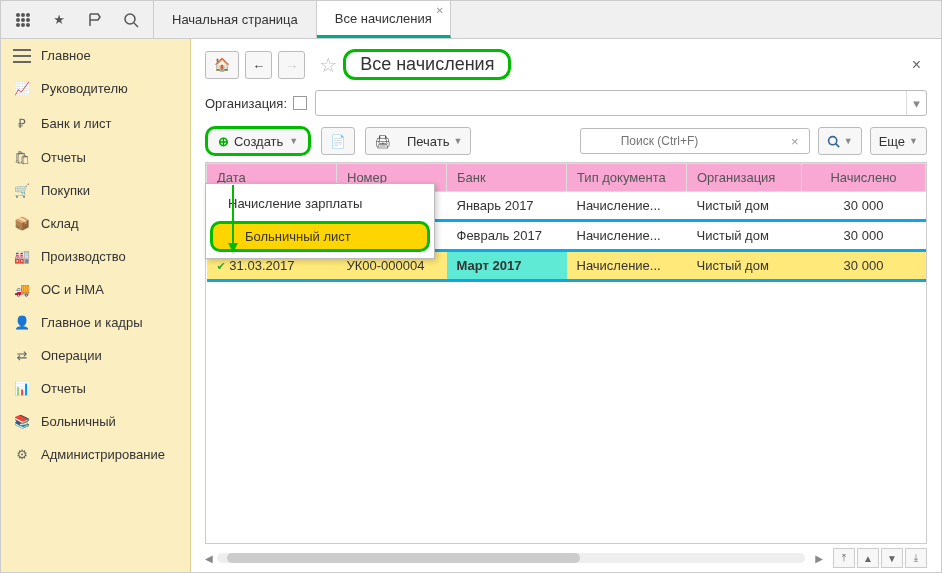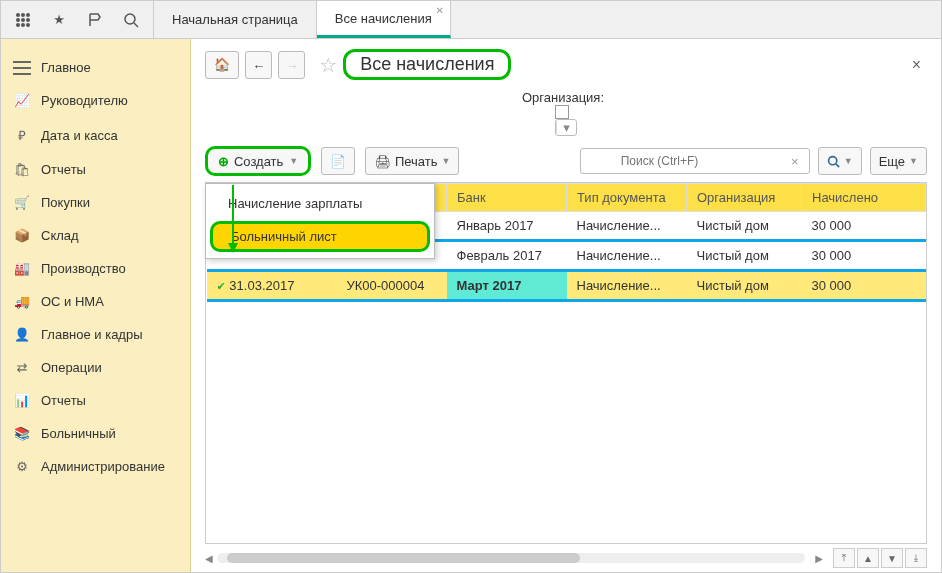--- a/index.html
+++ b/index.html
@@ -8,66 +8,66 @@
 
 .topbar { height: 38px; background: #f0f0f0; border-bottom: 1px solid #ccc; display: flex; align-items: stretch; }
 .topbar-icons { display: flex; align-items: center; padding: 0 4px; border-right: 1px solid #ccc; }
 .topbar-icons .ico { width: 32px; height: 32px; display: flex; align-items: center; justify-content: center; margin: 0 2px; cursor: pointer; color: #555; }
 .tab { padding: 0 18px; display: flex; align-items: center; border-right: 1px solid #ccc; position: relative; color: #333; cursor: pointer; }
 .tab.active { background: #fff; border-bottom: 3px solid #0a8; }
 .tab .close { position: absolute; top: 4px; right: 6px; font-size: 10px; color: #999; }
 
 
 .main { display: flex; height: calc(573px - 38px); }
-.sidebar { width: 190px; background: #fbeec1; border-right: 1px solid #e0d090; padding-top: 12px; }
+.sidebar { width: 190px; background: #fbeec1; border-right: 1px solid #e0d090; padding-top: 0; }
 .sb-item { display: flex; align-items: center; padding: 9px 12px; cursor: pointer; color: #333; }
 .sb-item .sb-ico { width: 18px; margin-right: 10px; color: #666; display: flex; justify-content: center; }
 
 .content { flex: 1; padding: 10px 14px 6px 14px; display: flex; flex-direction: column; position: relative; }
 
 
 .navrow { display: flex; align-items: center; margin-bottom: 10px; }
 .btn { border: 1px solid #bbb; background: #f7f7f7; border-radius: 3px; height: 28px; display: inline-flex; align-items: center; justify-content: center; cursor: pointer; padding: 0 8px; font-size: 13px; }
 .navrow .btn { margin-right: 6px; }
 .navrow .star { margin: 0 6px 0 8px; font-size: 20px; color: #bbb; }
 .title-box { border: 3px solid #0b0; border-radius: 12px; padding: 2px 14px; font-size: 18px; }
 .close-x { margin-left: auto; font-size: 16px; color: #666; cursor: pointer; padding: 0 6px; }
 
 
-.orgrow { display: flex; align-items: center; margin-bottom: 10px; flex-direction: column; }
+.orgrow { display: flex; align-items: center; margin-bottom: 10px; }
 .orgrow label { margin-right: 6px; }
 .chk { width: 14px; height: 14px; border: 1px solid #999; margin-right: 8px; }
 .org-input { flex: 1; height: 26px; border: 1px solid #bbb; border-radius: 3px; display: flex; }
 .org-input .drop { width: 20px; border-left: 1px solid #ddd; display: flex; align-items: center; justify-content: center; color: #888; cursor: pointer; }
 
 
 .toolbar { display: flex; align-items: center; margin-bottom: 6px; gap: 0; }
 .btn-create { border: 3px solid #0b0; border-radius: 10px; height: 30px; padding: 0 10px; display: inline-flex; align-items: center; background: #f7f7f7; cursor: pointer; margin-right: 10px; }
 .btn-create .plus { color: #0a0; font-weight: bold; margin-right: 5px; }
 .btn-create .dd { margin-left: 6px; color: #888; font-size: 9px; }
 .spacer { flex: 1; }
 .search { width: 230px; height: 26px; border: 1px solid #bbb; border-radius: 3px; display: flex; align-items: center; padding: 0 6px; margin-right: 8px; }
 .search input { border: none; outline: none; flex: 1; font-size: 12px; color: #888; background: transparent; padding-left: 34px; }
 .search .xx { color: #999; cursor: pointer; padding: 0 4px; }
 
 
 .dropdown { position: absolute; top: 144px; left: 14px; width: 230px; background: #fff; border: 1px solid #bbb; box-shadow: 2px 2px 6px rgba(0,0,0,0.2); z-index: 10; padding: 4px 0; }
 .dropdown .dd-item { padding: 8px 22px; cursor: pointer; }
-.dropdown .dd-item.hl { background: #ffd500; border: 3px solid #0b0; border-radius: 10px; margin: 2px 4px; padding: 5px 18px; }
+.dropdown .dd-item.hl { background: #ffd500; border: 3px solid #0b0; border-radius: 10px; margin: 2px 4px; padding: 5px 32px; }
 .arrow-annot { position: absolute; top: 146px; left: 32px; z-index: 11; color: #0b0; pointer-events: none; }
 
 
 .tbl-wrap { flex: 1; border: 1px solid #ccc; overflow: hidden; position: relative; }
 .tbl { width: 100%; border-collapse: collapse; }
-.tbl th { background: #fde047; border: 1px solid #ddd; padding: 6px 10px; text-align: left; font-weight: normal; color: #555; height: 28px; }
+.tbl th { background: #f9a8d4; border: 1px solid #ddd; padding: 6px 10px; text-align: left; font-weight: normal; color: #555; height: 28px; }
 .tbl td { border-bottom: 3px solid #0ea5e9; padding: 6px 10px; height: 26px; }
 .tbl tr.sel td { background: #ffe97a; }
 .tbl tr.sel td.mcell { background: #5eead4; font-weight: bold; }
 .tbl .ricon { color: #3a3; font-size: 11px; }
-.tbl .num { text-align: left; }
+.tbl .num { text-align: center; }
 
 
 .footer { display: flex; align-items: center; padding: 4px 0 0 0; }
 .scrollbar { flex: 1; height: 10px; background: #eee; border-radius: 5px; margin: 0 10px 0 4px; position: relative; }
 .scrollbar .thumb { position: absolute; left: 10px; width: 60%; height: 100%; background: #ccc; border-radius: 5px; }
 .pager { display: flex; gap: 2px; }
 .pager .pb { width: 22px; height: 20px; border: 1px solid #ccc; background: #f7f7f7; display: flex; align-items: center; justify-content: center; font-size: 10px; color: #666; cursor: pointer; }
 
 svg { display: block; }
 .hamb { width: 20px; height: 14px; display: flex; flex-direction: column; justify-content: space-between; }
@@ -126,21 +126,21 @@
           </span>
         </span>
         <span>Главное</span>
       </div>
     <div class="sb-item">
         <span class="sb-ico">📈</span>
         <span>Руководителю</span>
       </div>
     <div class="sb-item">
         <span class="sb-ico">₽</span>
-        <span>Дата и касса</span>
+        <span>Банк и лист</span>
       </div>
     <div class="sb-item">
         <span class="sb-ico">🛍</span>
         <span>Отчеты</span>
       </div>
     <div class="sb-item">
         <span class="sb-ico">🛒</span>
         <span>Покупки</span>
       </div>
     <div class="sb-item">
@@ -196,21 +196,21 @@
         </div>
     </div>
 
     <div class="toolbar">
       <div class="btn-create">
           <span class="plus">⊕</span>
           <span>Создать</span>
           <span class="dd">▼</span>
         </div>
       <div class="btn" style="margin-right:10px">📄</div>
-      <div class="btn" style="margin-right:10px">🖨 <span style="margin-left:4px">Печать</span> <span style="font-size:9px;color:#888;margin-left:4px">▼</span></div>
+      <div class="btn" style="margin-right:10px">🖨 <span style="margin-left:16px">Печать</span> <span style="font-size:9px;color:#888;margin-left:4px">▼</span></div>
       <div class="spacer"></div>
       <div class="search">
           <input placeholder="Поиск (Ctrl+F)" style="">
           <span class="xx">×</span>
         </div>
       <div class="btn" style="margin-right:8px">
           <svg width="13" height="13" viewBox="0 0 16 16">
             <circle cx="7" cy="7" r="5" fill="none" stroke="#369" stroke-width="2"></circle>
             <line x1="11" y1="11" x2="15" y2="15" stroke="#369" stroke-width="2"></line>
           </svg>

